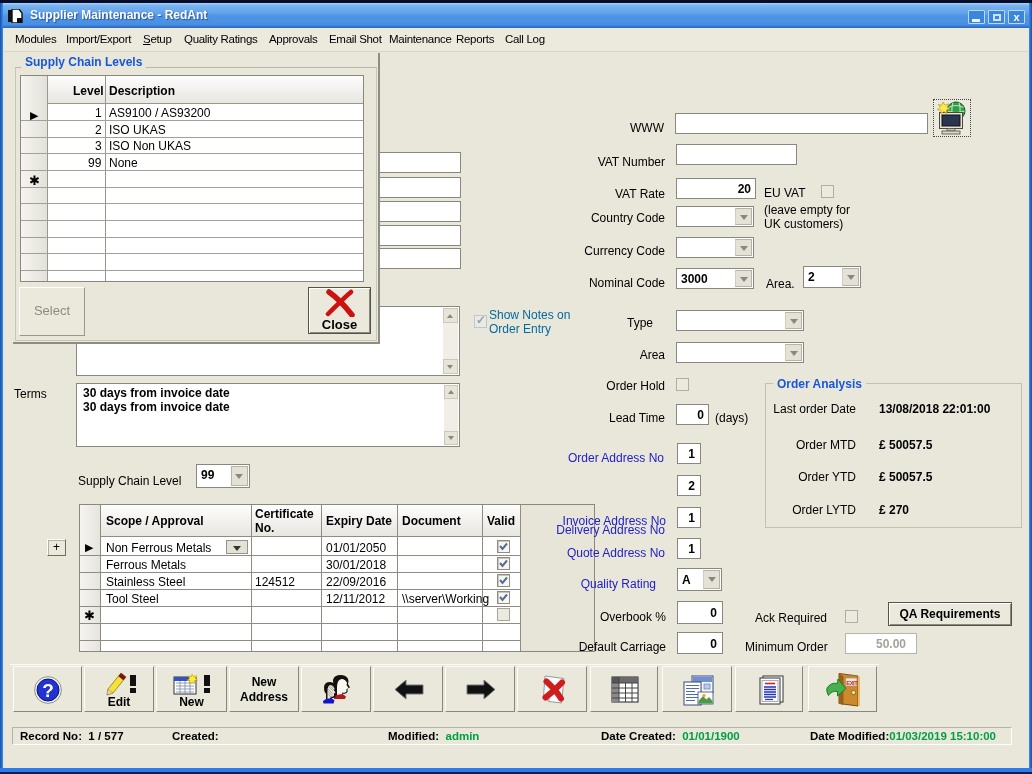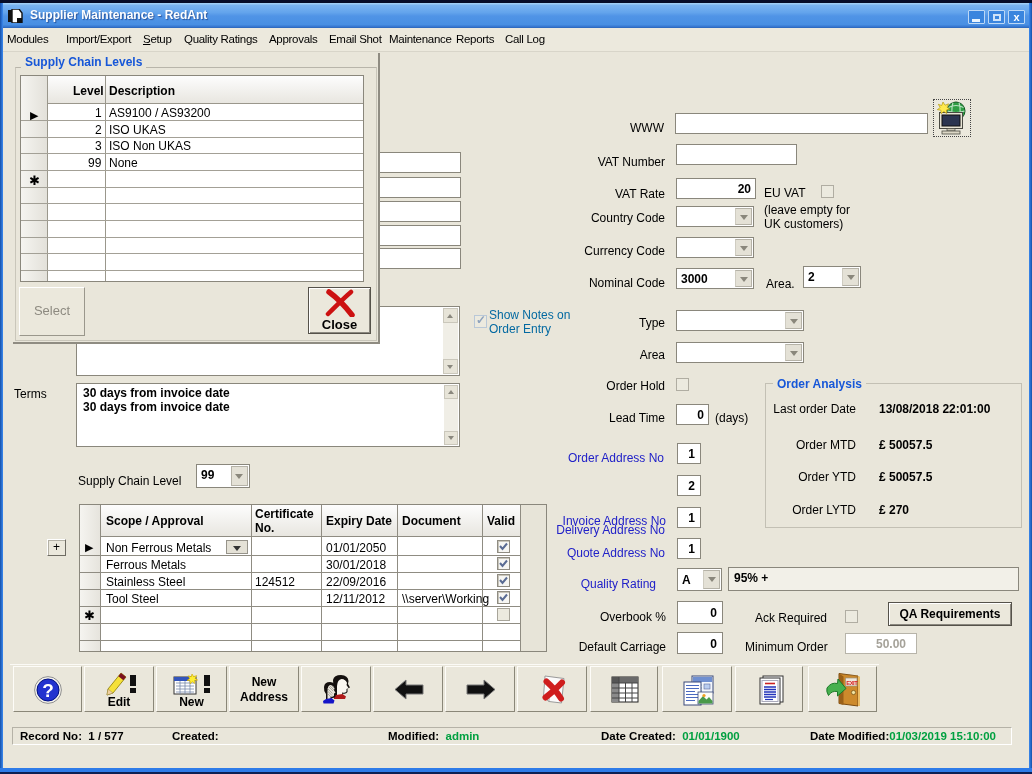--- a/index.html
+++ b/index.html
@@ -36,21 +36,21 @@
 
 <div class="abs" style="left:968px;top:10px;width:17px;height:14px;border:1px solid #bcd8f6;background:#3a85de;border-radius:1px;">
       <div class="abs" style="left:3px;top:8px;width:8px;height:3px;background:#eaf4fd;"></div>
     </div>
 <div class="abs" style="left:988px;top:10px;width:17px;height:14px;border:1px solid #bcd8f6;background:#3a85de;border-radius:1px;">
       <div class="abs" style="left:4px;top:3px;width:8px;height:7px;border:2px solid #cfe3f8;"></div>
     </div>
 <div class="abs" style="left:1008px;top:10px;width:17px;height:14px;border:1px solid #bcd8f6;background:#3a85de;border-radius:1px;color:#fff;font-weight:bold;font-size:11px;text-align:center;line-height:13px;">x</div>
 
 <div class="abs" id="menubar" style="left:3px;top:28px;width:1026px;height:24px;background:#ece9dd;border-bottom:1px solid #d8d5c9;">
-  <div class="lbl" style="left:4px;top:5px;">Modules</div>
+  <div class="lbl" style="left:12px;top:5px;">Modules</div>
   <div class="lbl" style="left:63px;top:5px;">Import/Export</div>
   <div class="lbl" style="left:140px;top:5px;"><u>S</u>etup</div>
   <div class="lbl" style="left:181px;top:5px;">Quality Ratings</div>
   <div class="lbl" style="left:266px;top:5px;">Approvals</div>
   <div class="lbl" style="left:326px;top:5px;">Email Shot</div>
   <div class="lbl" style="left:386px;top:5px;">Maintenance</div>
   <div class="lbl" style="left:453px;top:5px;">Reports</div>
   <div class="lbl" style="left:502px;top:5px;">Call Log</div>
 </div>
 
@@ -132,21 +132,21 @@
   <div class="btn3d" style="left:295px;top:234px;width:63px;height:47px;border:1px solid #55524a;box-shadow:1px 1px 0 #fff inset, -1px -1px 0 #8a877e inset;">
     <svg class="abs" style="left:15px;top:1px;" width="33" height="28" viewBox="0 0 33 28">
       <path d="M5 3 C12 8,21 17,28 26" stroke="#c11" stroke-width="5.5" fill="none" stroke-linecap="round"></path>
       <path d="M27 3 C21 8,11 18,4 25" stroke="#c11" stroke-width="4.5" fill="none" stroke-linecap="round"></path>
     </svg>
     <div class="abs" style="left:0;right:0;top:29px;text-align:center;font-weight:bold;font-size:13px;">Close</div>
   </div>
 </div>
 
 <div class="btn3d" style="left:47px;top:539px;width:19px;height:17px;text-align:center;line-height:15px;font-size:12px;">+</div>
-<div class="abs" id="appbox" style="left:79px;top:504px;width:468px;height:148px;background:#e7e4d8;border:1px solid #8a877c;overflow:hidden;">
+<div class="abs" id="appbox" style="left:79px;top:504px;width:516px;height:148px;background:#e7e4d8;border:1px solid #8a877c;overflow:hidden;">
 
   <div class="abs" style="left:0;top:0;width:440px;height:148px;background:#fff;"></div>
 
   <div class="abs" style="left:0;top:0;width:440px;height:32px;background:linear-gradient(#fdfdfd,#e8e6e0);border-bottom:1px solid #8f8c82;"></div>
 
   <div class="abs" style="left:0;top:0;width:21px;height:148px;background:linear-gradient(90deg,#f5f4f0,#e6e4dd);border-right:1px solid #8f8c82;"></div>
 
   <div class="abs" style="left:171px;top:0;width:1px;height:148px;background:#8f8c82;"></div>
   <div class="abs" style="left:241px;top:0;width:1px;height:148px;background:#8f8c82;"></div>
   <div class="abs" style="left:317px;top:0;width:1px;height:148px;background:#8f8c82;"></div>
@@ -236,21 +236,21 @@
 <div class="combo" style="left:676px;top:268px;width:78px;height:21px;">
       <span style="position:absolute;left:4px;top:3px;font-weight:bold;">3000</span>
       <div class="btn"></div>
     </div>
 <div class="lbl" style="left:766px;top:277px;">Area.</div>
 <div class="combo" style="left:803px;top:266px;width:58px;height:22px;">
       <span style="position:absolute;left:4px;top:3px;font-weight:bold;">2</span>
       <div class="btn"></div>
     </div>
 
-<div class="lbl" style="right:367px;top:316px;">Type</div>
+<div class="lbl" style="right:379px;top:316px;">Type</div>
 <div class="combo" style="left:676px;top:310px;width:128px;height:21px;">
       <div class="btn"></div>
     </div>
 <div class="lbl" style="right:367px;top:348px;">Area</div>
 <div class="combo" style="left:676px;top:342px;width:128px;height:21px;">
       <div class="btn"></div>
     </div>
 
 <div class="lbl" style="right:367px;top:379px;">Order Hold</div>
 <div class="cb" style="left:676px;top:378px;background:#eceadf;"></div>
@@ -275,23 +275,20 @@
     </div>
 <div class="blbl" style="right:367px;top:546px;">Quote Address No</div>
 <div class="tin" style="left:677px;top:538px;width:24px;height:21px;">
       <span style="position:absolute;right:5px;top:3px;">1</span>
     </div>
 
 <div class="blbl" style="right:376px;top:577px;">Quality Rating</div>
 <div class="combo" style="left:677px;top:568px;width:45px;height:23px;">
       <span style="position:absolute;left:4px;top:4px;font-weight:bold;">A</span>
       <div class="btn"></div>
-    </div>
-<div class="tin" style="left:728px;top:567px;width:291px;height:24px;background:#f2f0e8;">
-      <span style="position:absolute;left:5px;top:3px;">95% +</span>
     </div>
 
 <div class="lbl" style="right:366px;top:610px;">Overbook %</div>
 <div class="tin" style="left:677px;top:601px;width:46px;height:23px;">
       <span style="position:absolute;right:5px;top:4px;">0</span>
     </div>
 <div class="lbl" style="left:755px;top:611px;">Ack Required</div>
 <div class="cb" style="left:845px;top:610px;background:#eceadf;"></div>
 <div class="btn3d" style="left:888px;top:602px;width:124px;height:24px;border:1px solid #55524a;box-shadow:1px 1px 0 #fff inset,-1px -1px 0 #8a877e inset;text-align:center;font-weight:bold;font-size:12px;line-height:22px;">QA Requirements</div>
 

